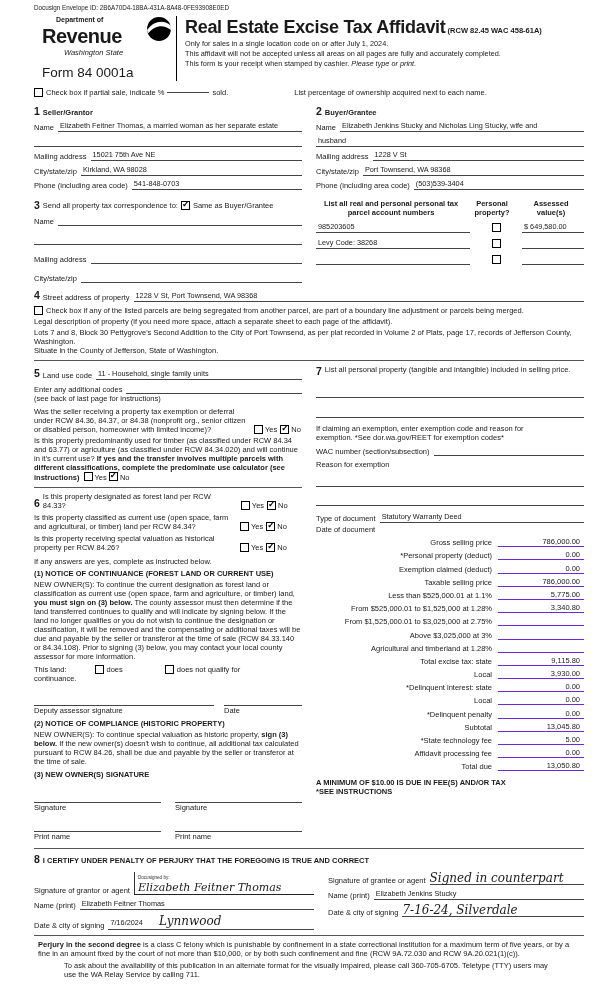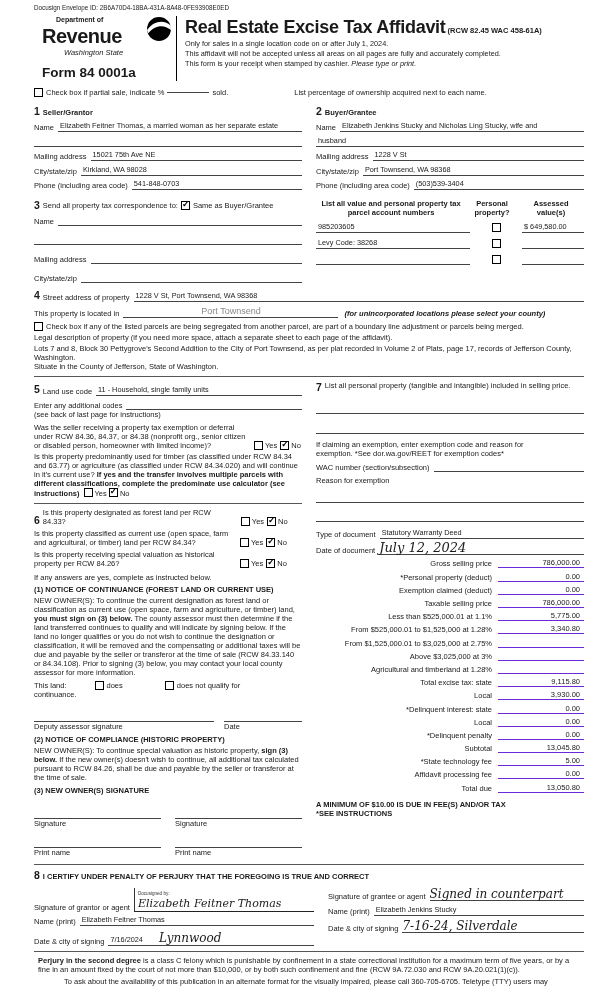--- a/index.html
+++ b/index.html
@@ -5,21 +5,21 @@
   html,body{margin:0;padding:0;background:#fff;}
   .page{position:relative;width:600px;height:988px;background:#fff;color:#1a1a1a;
         font-family:"Liberation Sans",sans-serif;font-size:7.5px;line-height:1.2;overflow:hidden;box-sizing:border-box;
         padding:4px 16px 0 34px;}
   .tiny{font-size:6.3px;color:#222;}
   .header{display:flex;margin-top:4px;}
   .hleft{width:128px;position:relative;padding-left:8px;}
   .dept{font-size:7px;font-weight:bold;padding-left:14px;}
   .revenue{font-size:20px;font-weight:bold;letter-spacing:-0.5px;}
   .wastate{font-size:7.5px;font-style:italic;padding-left:22px;}
-  .formnum{font-size:13.5px;font-weight:bold;margin-top:8px;}
+  .formnum{font-size:13.5px;font-weight:normal;margin-top:8px;}
   .logo{position:absolute;right:-2px;top:0;width:26px;height:26px;}
   .hdiv{border-left:1.5px solid #000;margin:0 8px 0 6px;}
   .hright{flex:1;padding-top:1px;}
   .title{font-size:18px;font-weight:bold;letter-spacing:-0.3px;}
   .rcw{font-size:7.5px;font-weight:bold;}
   .instr{font-size:7.3px;margin-top:1.5px;}
   .cb{display:inline-block;width:7px;height:7px;border:1px solid #000;position:relative;vertical-align:-1px;background:#fff;flex:none;}
   .cb.checked::after{content:"✓";position:absolute;left:0px;top:-3px;font-size:9px;font-weight:bold;color:#000;}
   .row{display:flex;align-items:flex-end;}
   .rowc{display:flex;align-items:center;}
@@ -155,21 +155,21 @@
           <span class="lab">Mailing address</span>
           <span class="fill"></span>
         </div>
       <div class="fieldrow" style="margin-top:9px;">
           <span class="lab">City/state/zip</span>
           <span class="fill"></span>
         </div>
     </div>
     <div class="colR">
       <div class="pt-head">
-        <div style="width:150px;"><span>List all value and personal property tax</span><br><span>parcel account numbers</span></div>
+        <div style="width:150px;"><span>List all real and personal personal tax</span><br><span>parcel account numbers</span></div>
         <div style="width:52px;"><span>Personal</span><br><span>property?</span></div>
         <div style="flex:1;"><span>Assessed</span><br><span>value(s)</span></div>
       </div>
       <div class="pt-row">
         <span class="u val" style="width:150px;">985203605</span>
         <span style="width:52px;text-align:center;"><span class="cb"></span></span>
         <span class="fill val">$ 649,580.00</span>
       </div>
       <div class="pt-row">
         <span class="u val" style="width:150px;">Levy Code:  38268</span>
@@ -182,25 +182,20 @@
         <span class="fill val"></span>
       </div>
     </div>
   </div>
 
   <div style="margin-top:6px;">
     <div class="fieldrow" style="margin-top:0;">
       <span class="secnum">4</span>
       <span class="lab">Street address of property</span>
       <span class="fill val">1228 V St, Port Townsend, WA 98368</span>
-    </div>
-    <div class="fieldrow">
-      <span class="lab">This property is located in</span>
-      <span class="u gray" style="width:215px;text-align:center;">Port Townsend</span>
-      <span class="bi" style="margin-left:6px;">(for unincorporated locations please select your county)</span>
     </div>
     <div class="rowc" style="margin-top:4px;align-items:flex-start;">
       <span class="cb"></span>
       <span style="margin-left:3px;flex:1;">Check box if any of the listed parcels are being segregated from another parcel, are part of a boundary line adjustment or parcels being merged.</span>
     </div>
     <div class="para">Legal description of property (if you need more space, attach a separate sheet to each page of the affidavit).</div>
     <div class="para" style="width:555px;">Lots 7 and 8, Block 30 Pettygrove's Second Addition to the City of Port Townsend, as per plat recorded in Volume 2 of Plats, page 17, records of Jefferson County, Washington.</div>
     <div>Situate in the County of Jefferson, State of Washington.</div>
   </div>
 
@@ -321,21 +316,20 @@
       <div style="margin-top:4px;">Reason for exemption</div>
       <div class="fill" style="margin-top:8px;"></div>
       <div class="fill" style="margin-top:9px;"></div>
 
       <div class="fieldrow" style="margin-top:7px;">
         <span class="lab">Type of document</span>
         <span class="fill val">Statutory Warranty Deed</span>
       </div>
       <div class="fieldrow" style="margin-top:2px;">
         <span class="lab">Date of document</span>
-        <span class="fill hand" style="font-size:13px;line-height:1;">July 12, 2024</span>
       </div>
 
       <div class="taxrow">
           <span class="tlabel">Gross selling price</span>
           <span class="tval">786,000.00</span>
         </div>
       <div class="taxrow">
           <span class="tlabel">*Personal property (deduct)</span>
           <span class="tval">0.00</span>
         </div>

